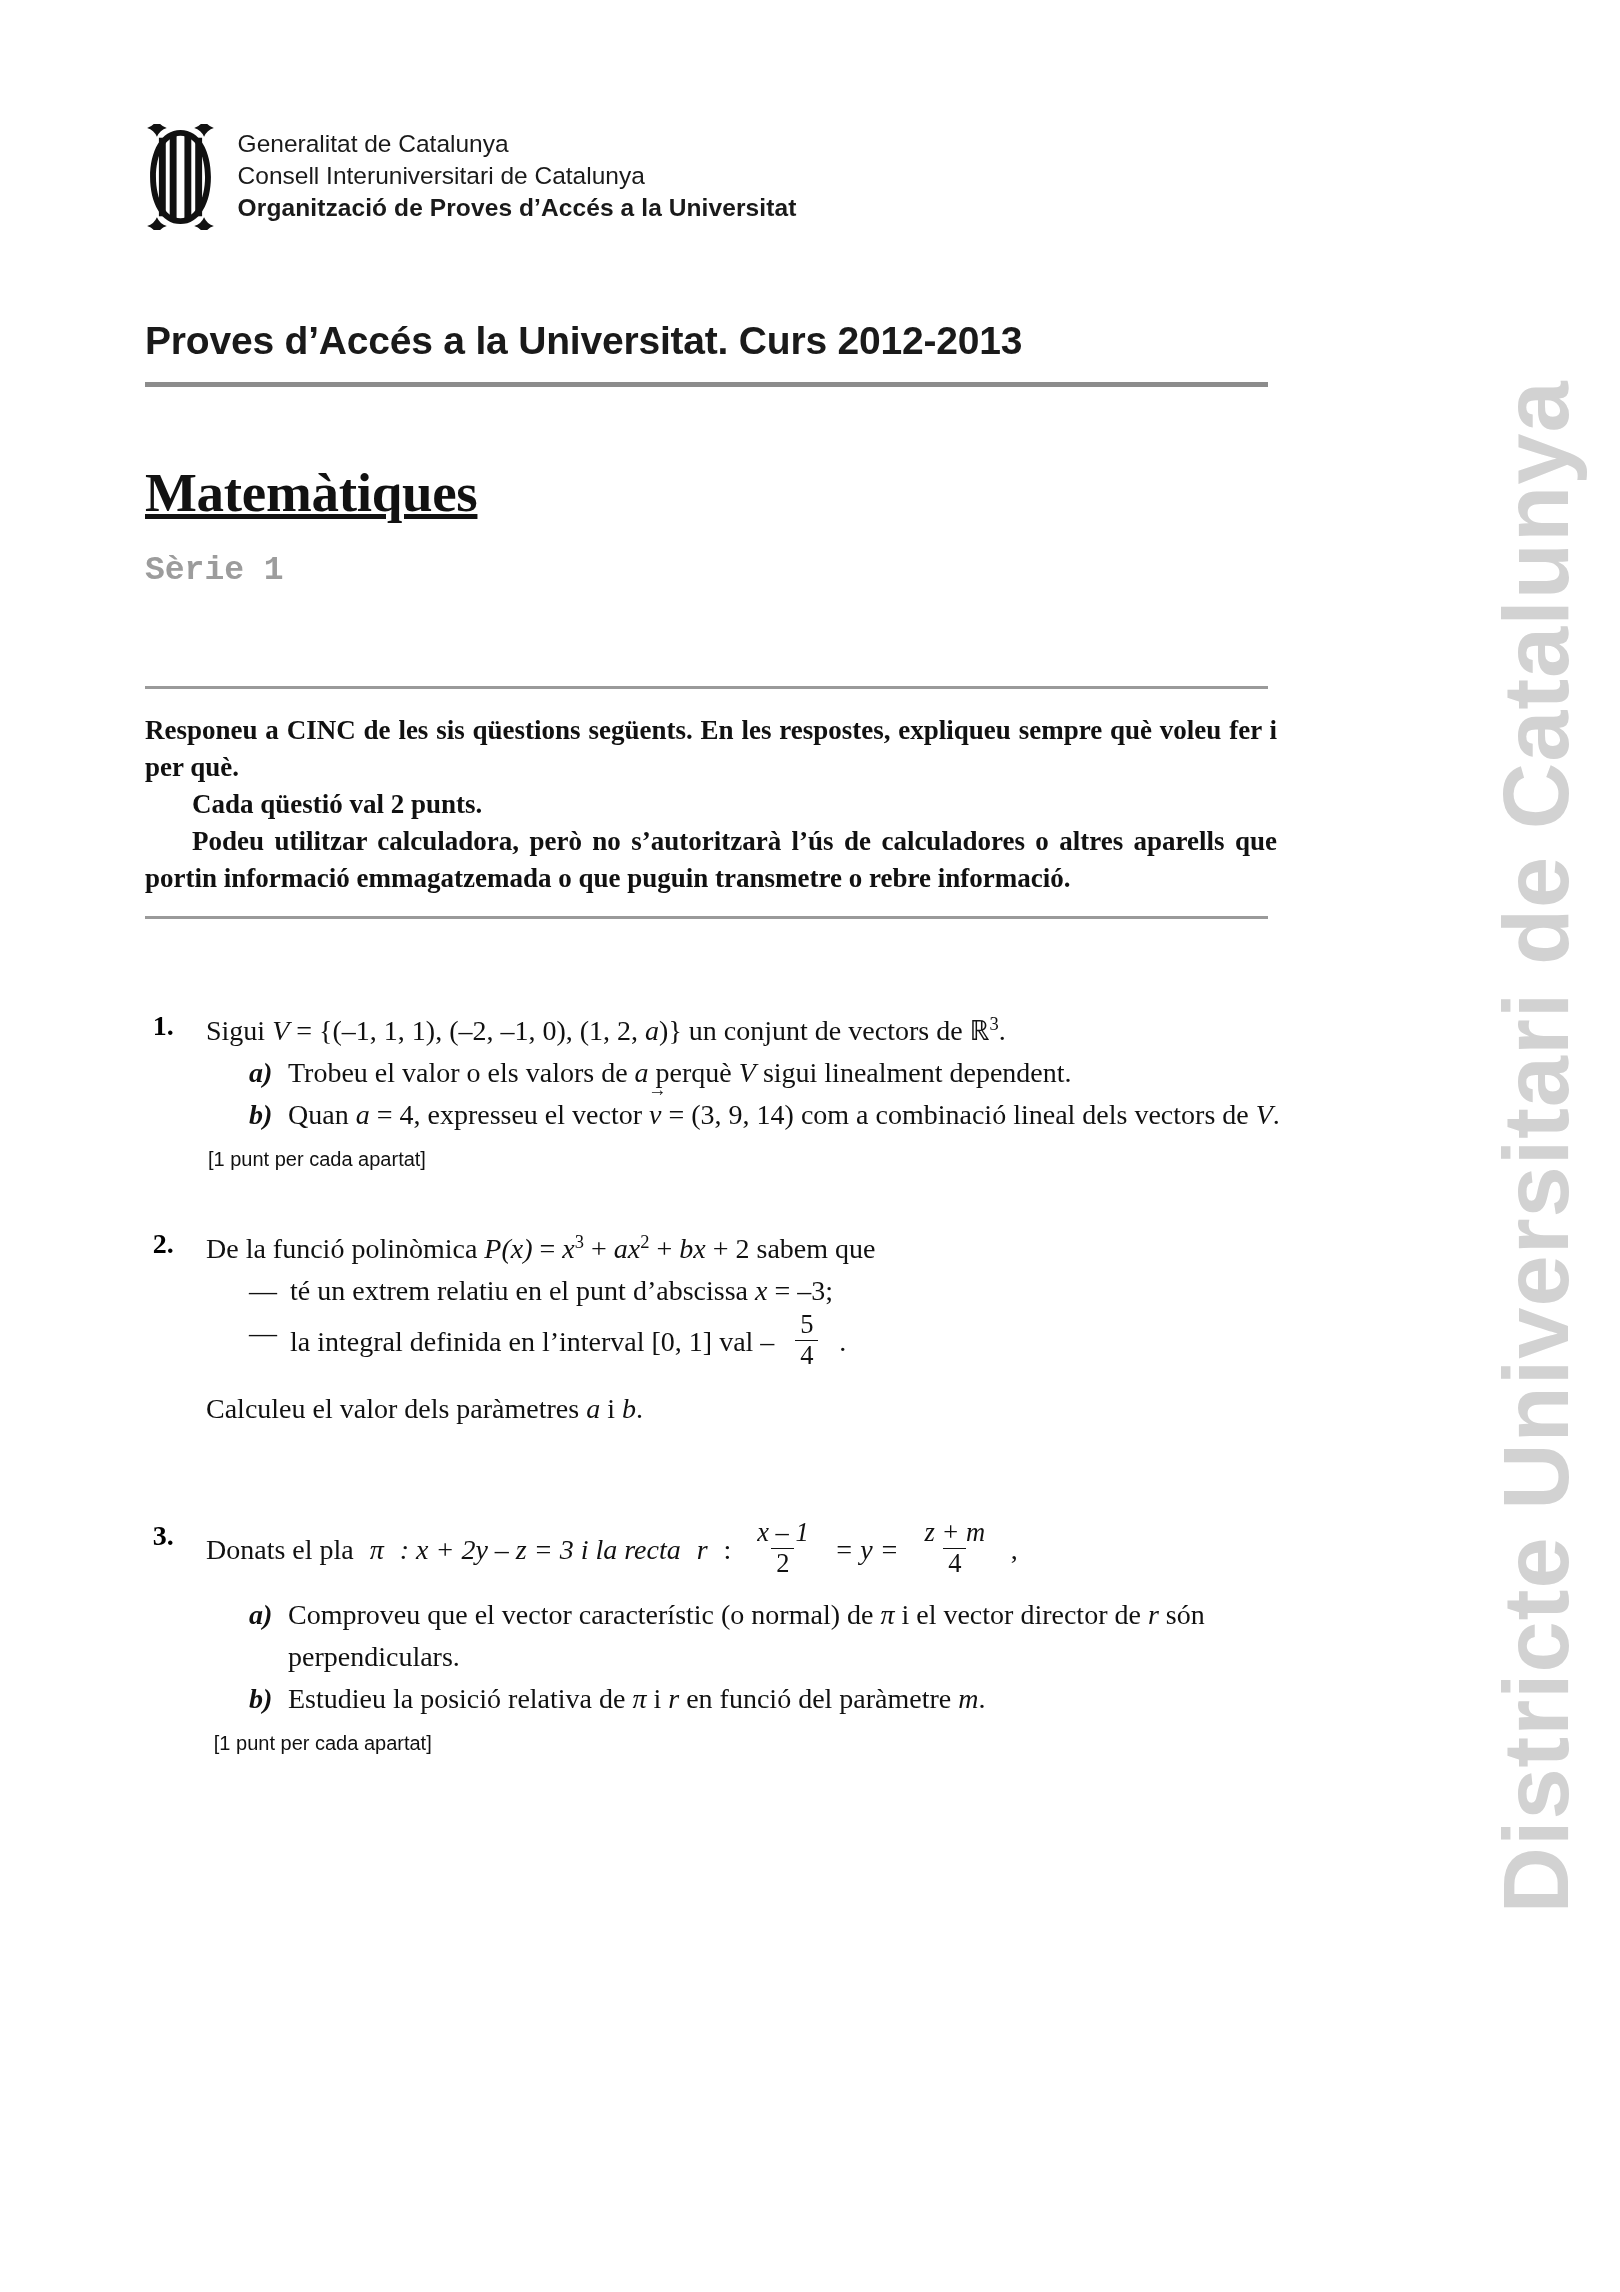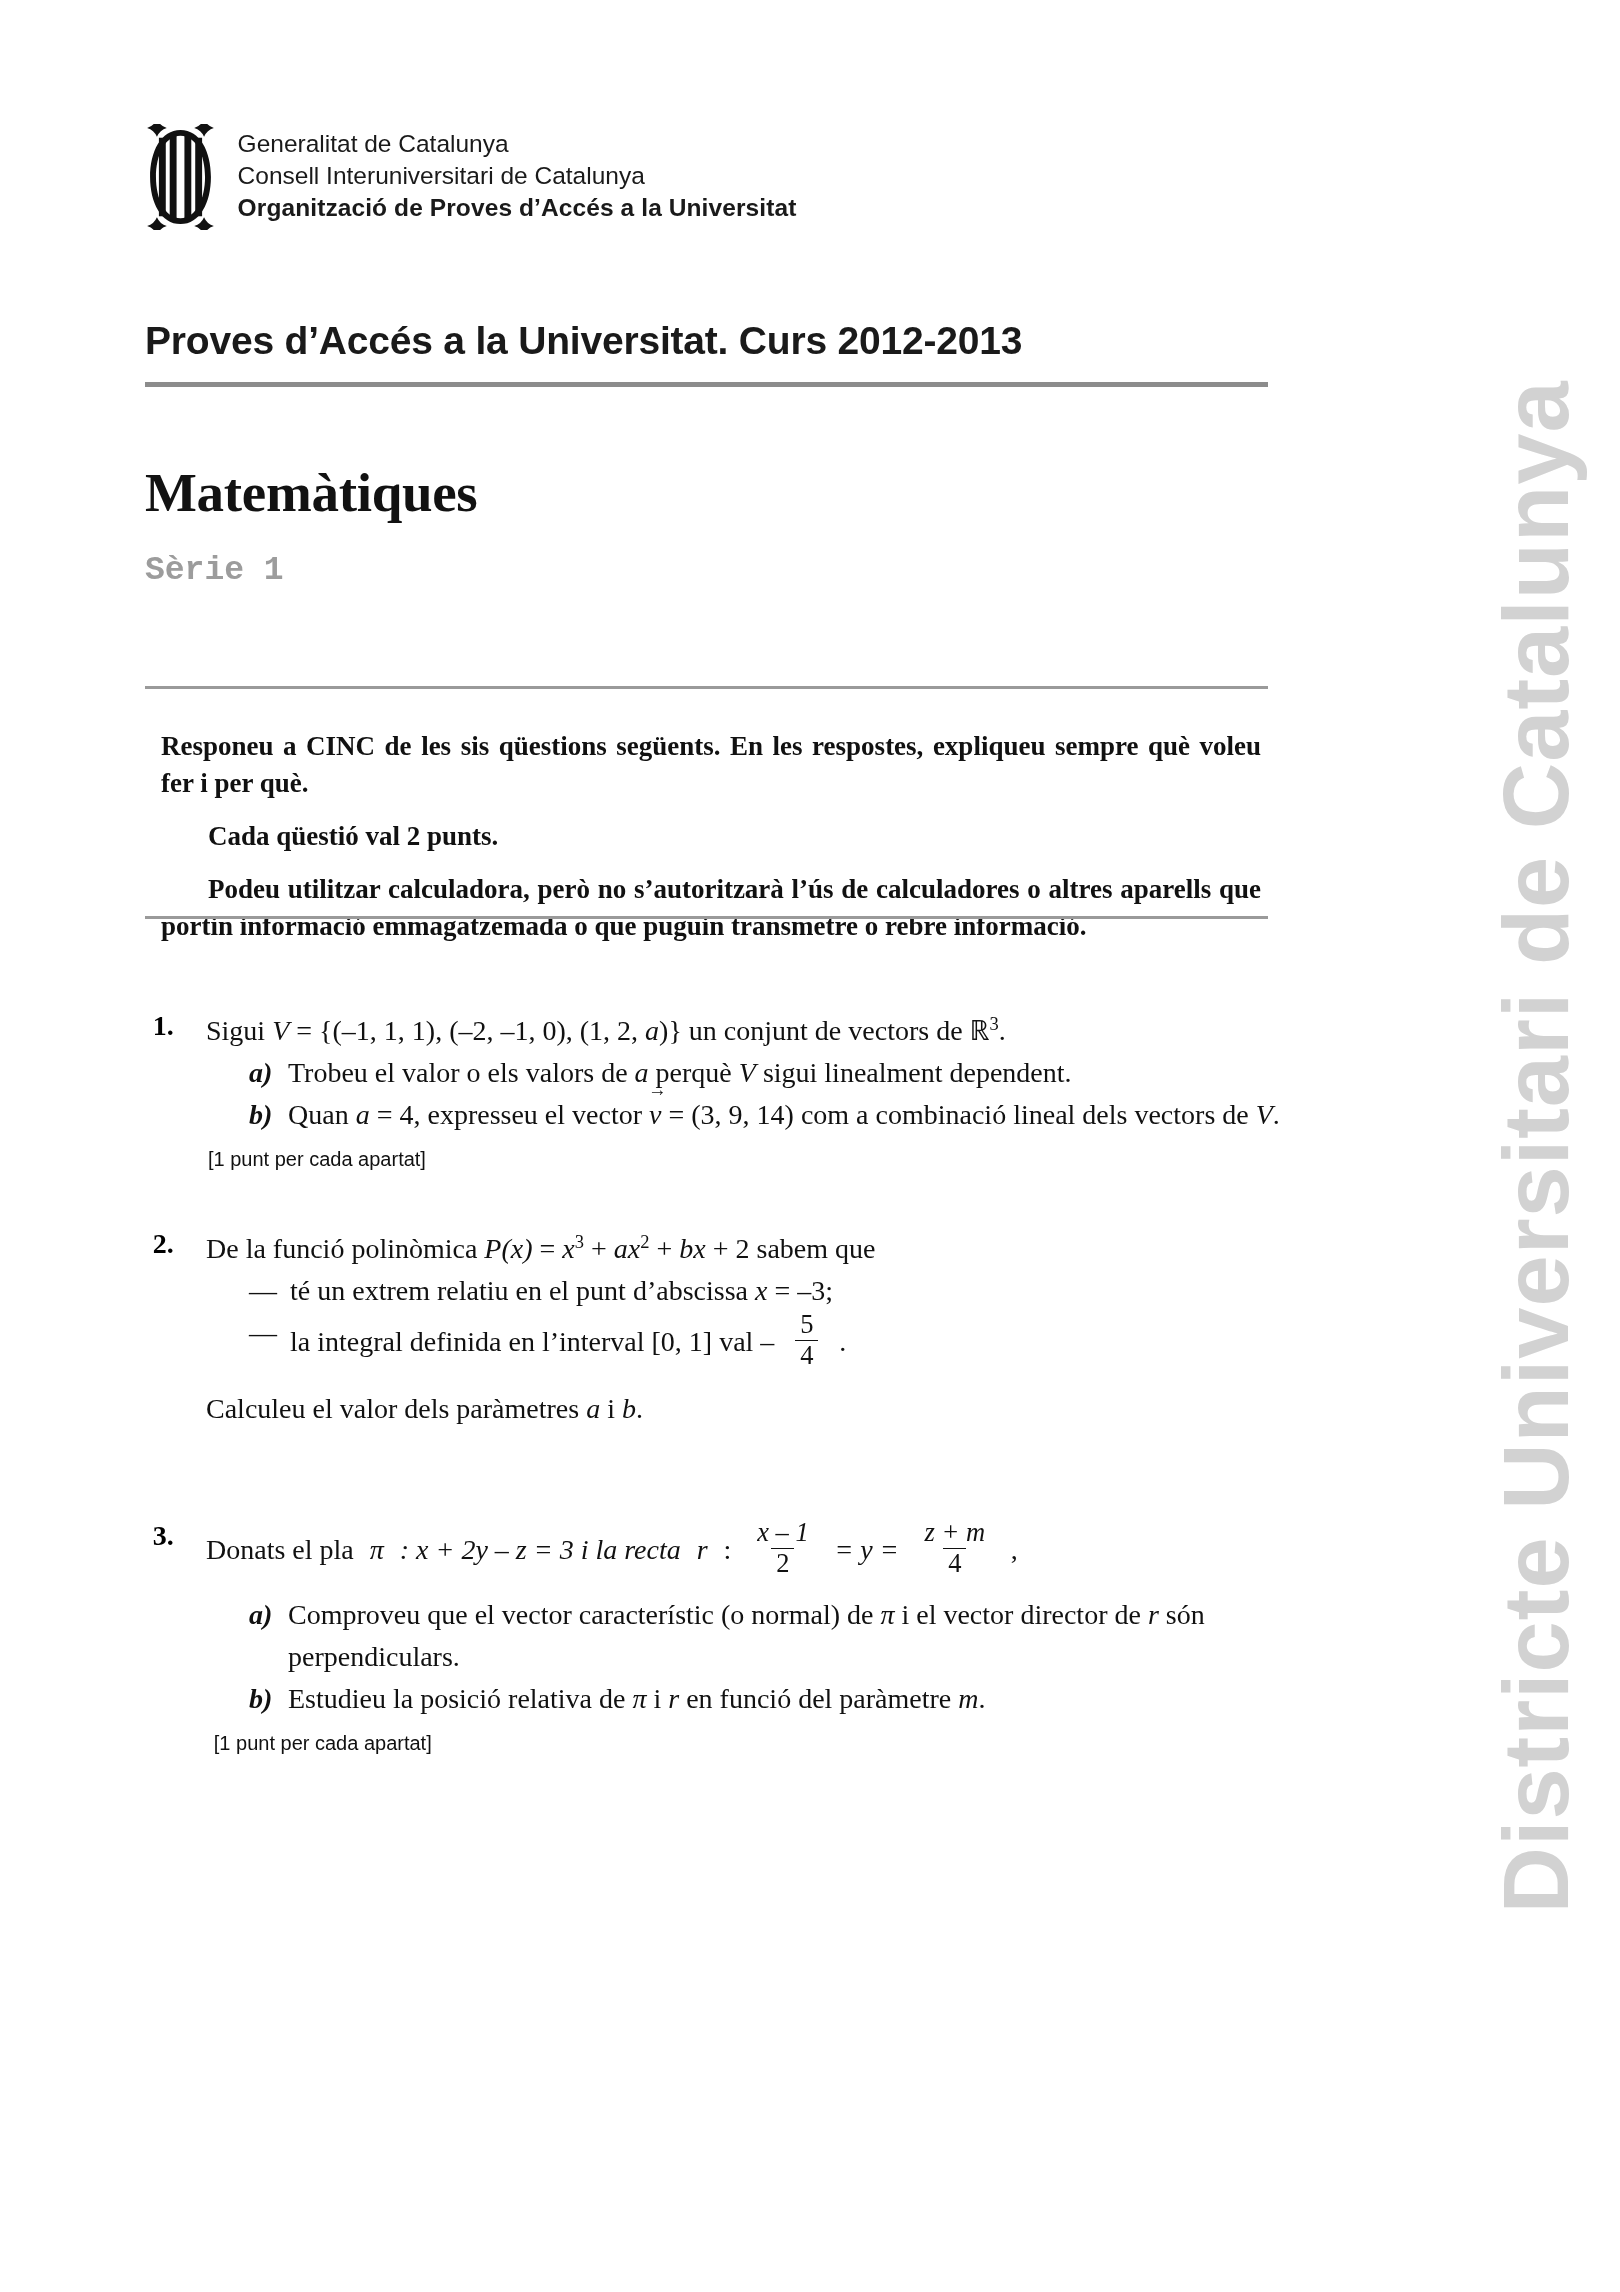--- a/index.html
+++ b/index.html
@@ -79,41 +79,42 @@
   .rule.r3{top:916px;height:2.9px;background:#9a9a9a;}
 
   
   .subject{
     position:absolute;left:0;top:461px;
     font-family:"Liberation Serif",serif;
     font-size:55px;
     font-weight:bold;
     color:#121212;
     letter-spacing:-0.3px;
+    text-decoration:underline;
   }
   .serie{
     position:absolute;left:0;top:552px;
     font-family:Liberation Mono, monospace;
     font-size:33px;
     font-weight:bold;
     color:#9c9c9c;
   }
 
   
   .instructions{
     position:absolute;left:0;top:712px;
     width:1132px;
     font-family:"Liberation Serif",serif;
     font-weight:bold;
     font-size:27px;
     line-height:37px;
     color:#111;
     text-align:justify;
   }
-  .instructions p{margin:16px;}
+  .instructions p{margin:0;}
   .instructions p.indent{text-indent:47px;}
 
   
   .questions{
     position:absolute;left:0;top:1010px;
     width:1176px;
   }
   .q{position:relative;}
   .q-num{
     position:absolute;left:7.8px;top:0;

